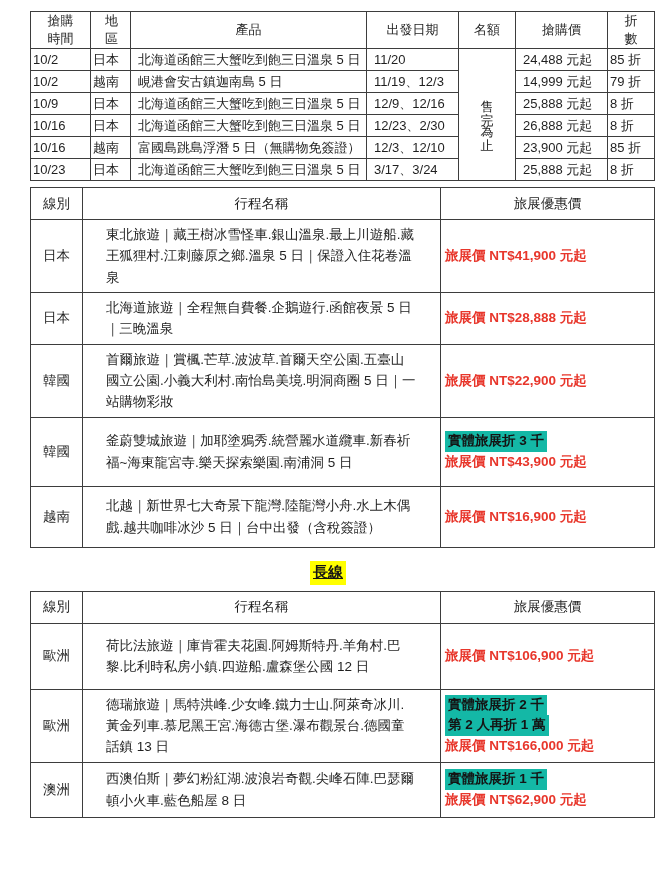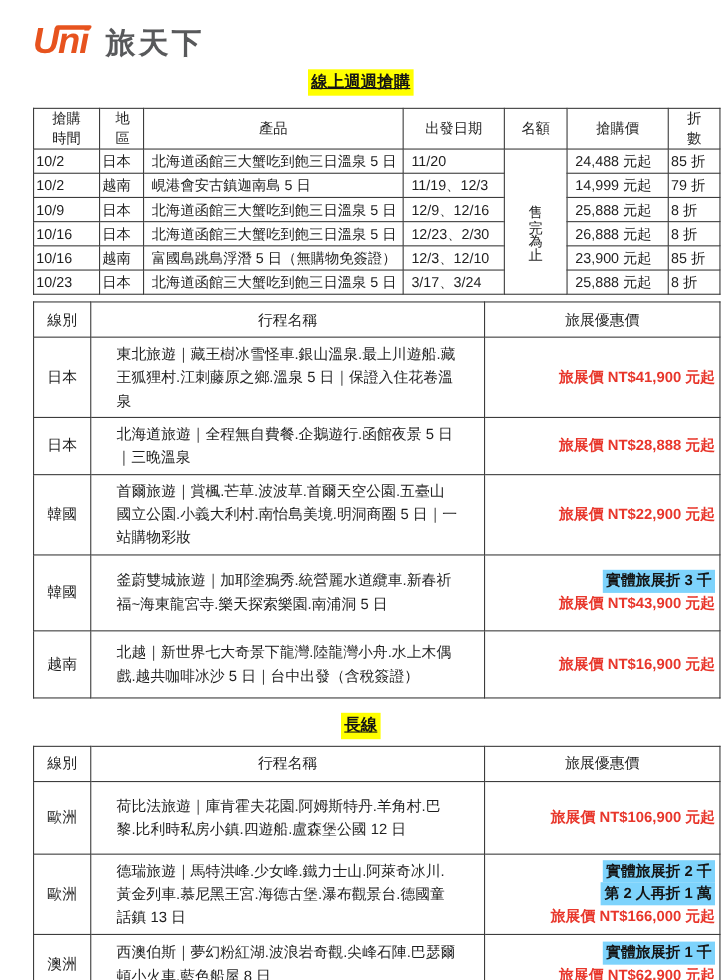--- a/index.html
+++ b/index.html
@@ -44,43 +44,36 @@
   .vert{
     writing-mode:vertical-rl;display:inline-block;
     letter-spacing:13px;font-size:13px;line-height:1;margin-top:4px;
   }
 
   .tour{margin-top:6px;font-size:13.5px;}
   .tour th{height:29px;font-weight:400;font-size:13.5px;font-family:Liberation Serif, serif;}
   .tour td{vertical-align:middle;}
   .line-cell{text-align:center;}
   .itin{padding:4px 23px;line-height:1.58;text-align:left;}
-  .pricecell{text-align:right;padding:3px 4px;line-height:1.5;}
+  .pricecell{text-align:left;padding:3px 4px;line-height:1.5;}
   .red{color:#e8362b;font-weight:700;}
   .promo-line{line-height:1.5;}
-  .promo{background:#7dd3fc;color:#141414;font-weight:700;display:inline-block;padding:0 3px;}
+  .promo{background:#14b8a6;color:#141414;font-weight:700;display:inline-block;padding:0 3px;}
 
   
   .h58{height:58px;} .h45{height:45px;} .h60{height:60px;}
   .h69{height:69px;} .h61{height:61px;}
   .h66{height:66px;} .h62{height:62px;} .h55{height:55px;}
 </style>
 </head>
 <body>
 
 <div class="page">
 
-  <div class="logo">
-    <span class="logo-uni">Uni</span>
-    <span class="logo-cjk">旅天下</span>
-  </div>
-
-  <div class="sec-title t1">
-    <span class="hl">線上週週搶購</span>
-  </div>
+
 
   <table class="flash">
     <colgroup>
       <col style="width:60px">
         <col style="width:40px">
         <col style="width:236px">
       <col style="width:92px">
         <col style="width:57px">
         <col style="width:92px">
         <col style="width:47px">

